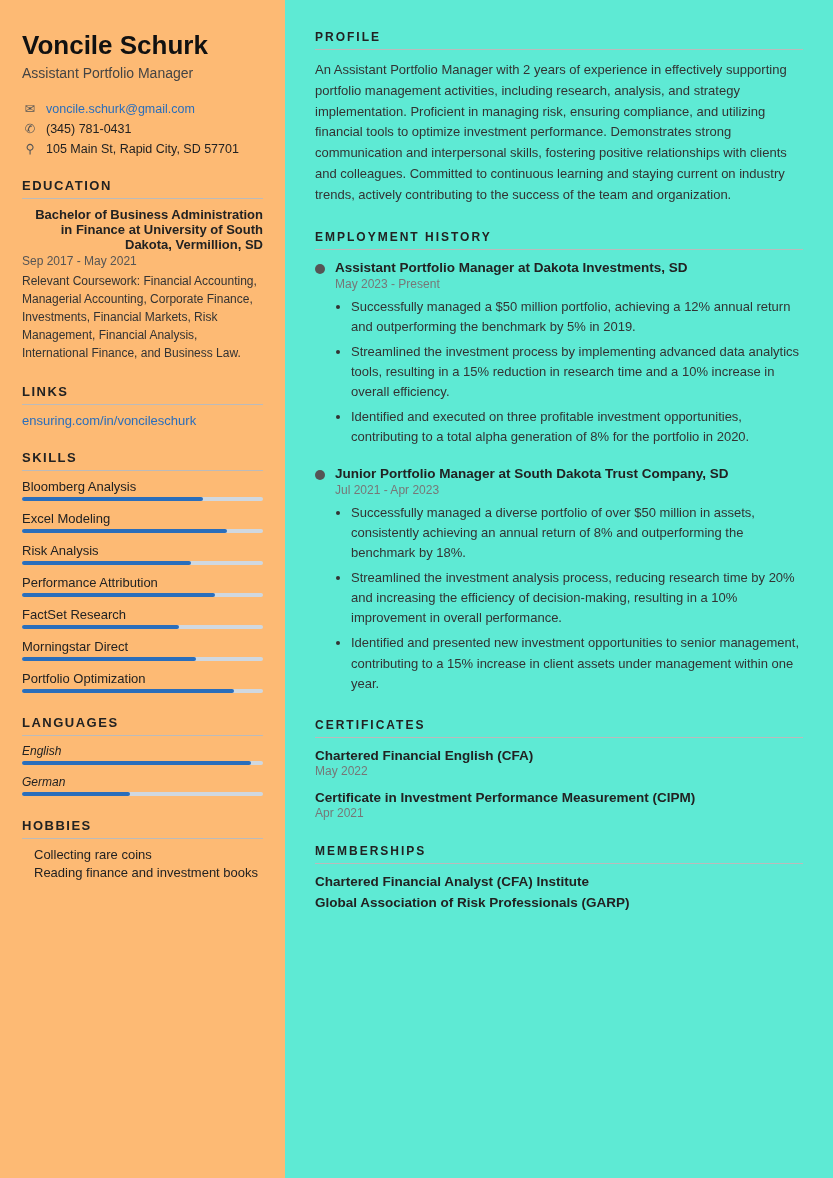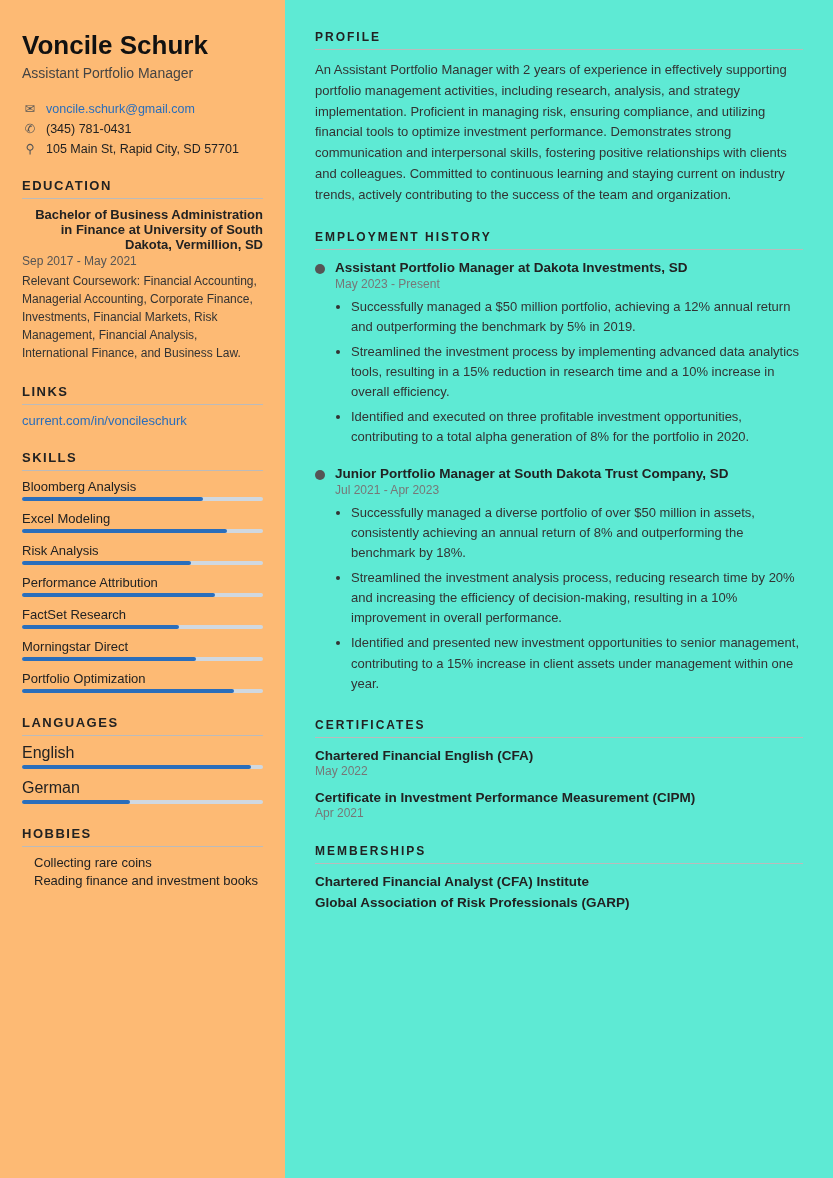--- a/index.html
+++ b/index.html
@@ -101,22 +101,23 @@
     }
     .skill-bar-fill {
       height: 4px;
       background: #2a6ebb;
       border-radius: 2px;
     }
     .lang-item {
       margin-bottom: 10px;
     }
     .lang-name {
-      font-size: 16px;
+      font-size: 12px;
       margin-bottom: 3px;
+      font-style: italic;
     }
     .hobby-item {
       font-size: 13px;
       margin-bottom: 3px;
       margin-left: 12px;
     }
     
     .main-section-title {
       font-size: 12px;
       font-weight: 700;
@@ -214,21 +215,21 @@
   <div class="section-title">Education</div>
   <div class="edu-degree">Bachelor of Business Administration in Finance at University of South Dakota, Vermillion, SD</div>
   <div class="edu-dates">Sep 2017 - May 2021</div>
   <div class="edu-coursework">
     <span>Relevant Coursework:</span>
     <span>Financial Accounting, Managerial Accounting, Corporate Finance, Investments, Financial Markets, Risk Management, Financial Analysis, International Finance, and Business Law.</span>
   </div>
 
   <div class="section-title">Links</div>
   <div class="link-item">
-    <a>current.com/in/voncileschurk</a>
+    <a>ensuring.com/in/voncileschurk</a>
   </div>
 
   <div class="section-title">Skills</div>
   <div id="skills-list">
       <div class="skill-item">
     <div class="skill-name">Bloomberg Analysis</div>
     <div class="skill-bar-bg">
       <div class="skill-bar-fill" style="width:75%"></div>
     </div>
   </div>

